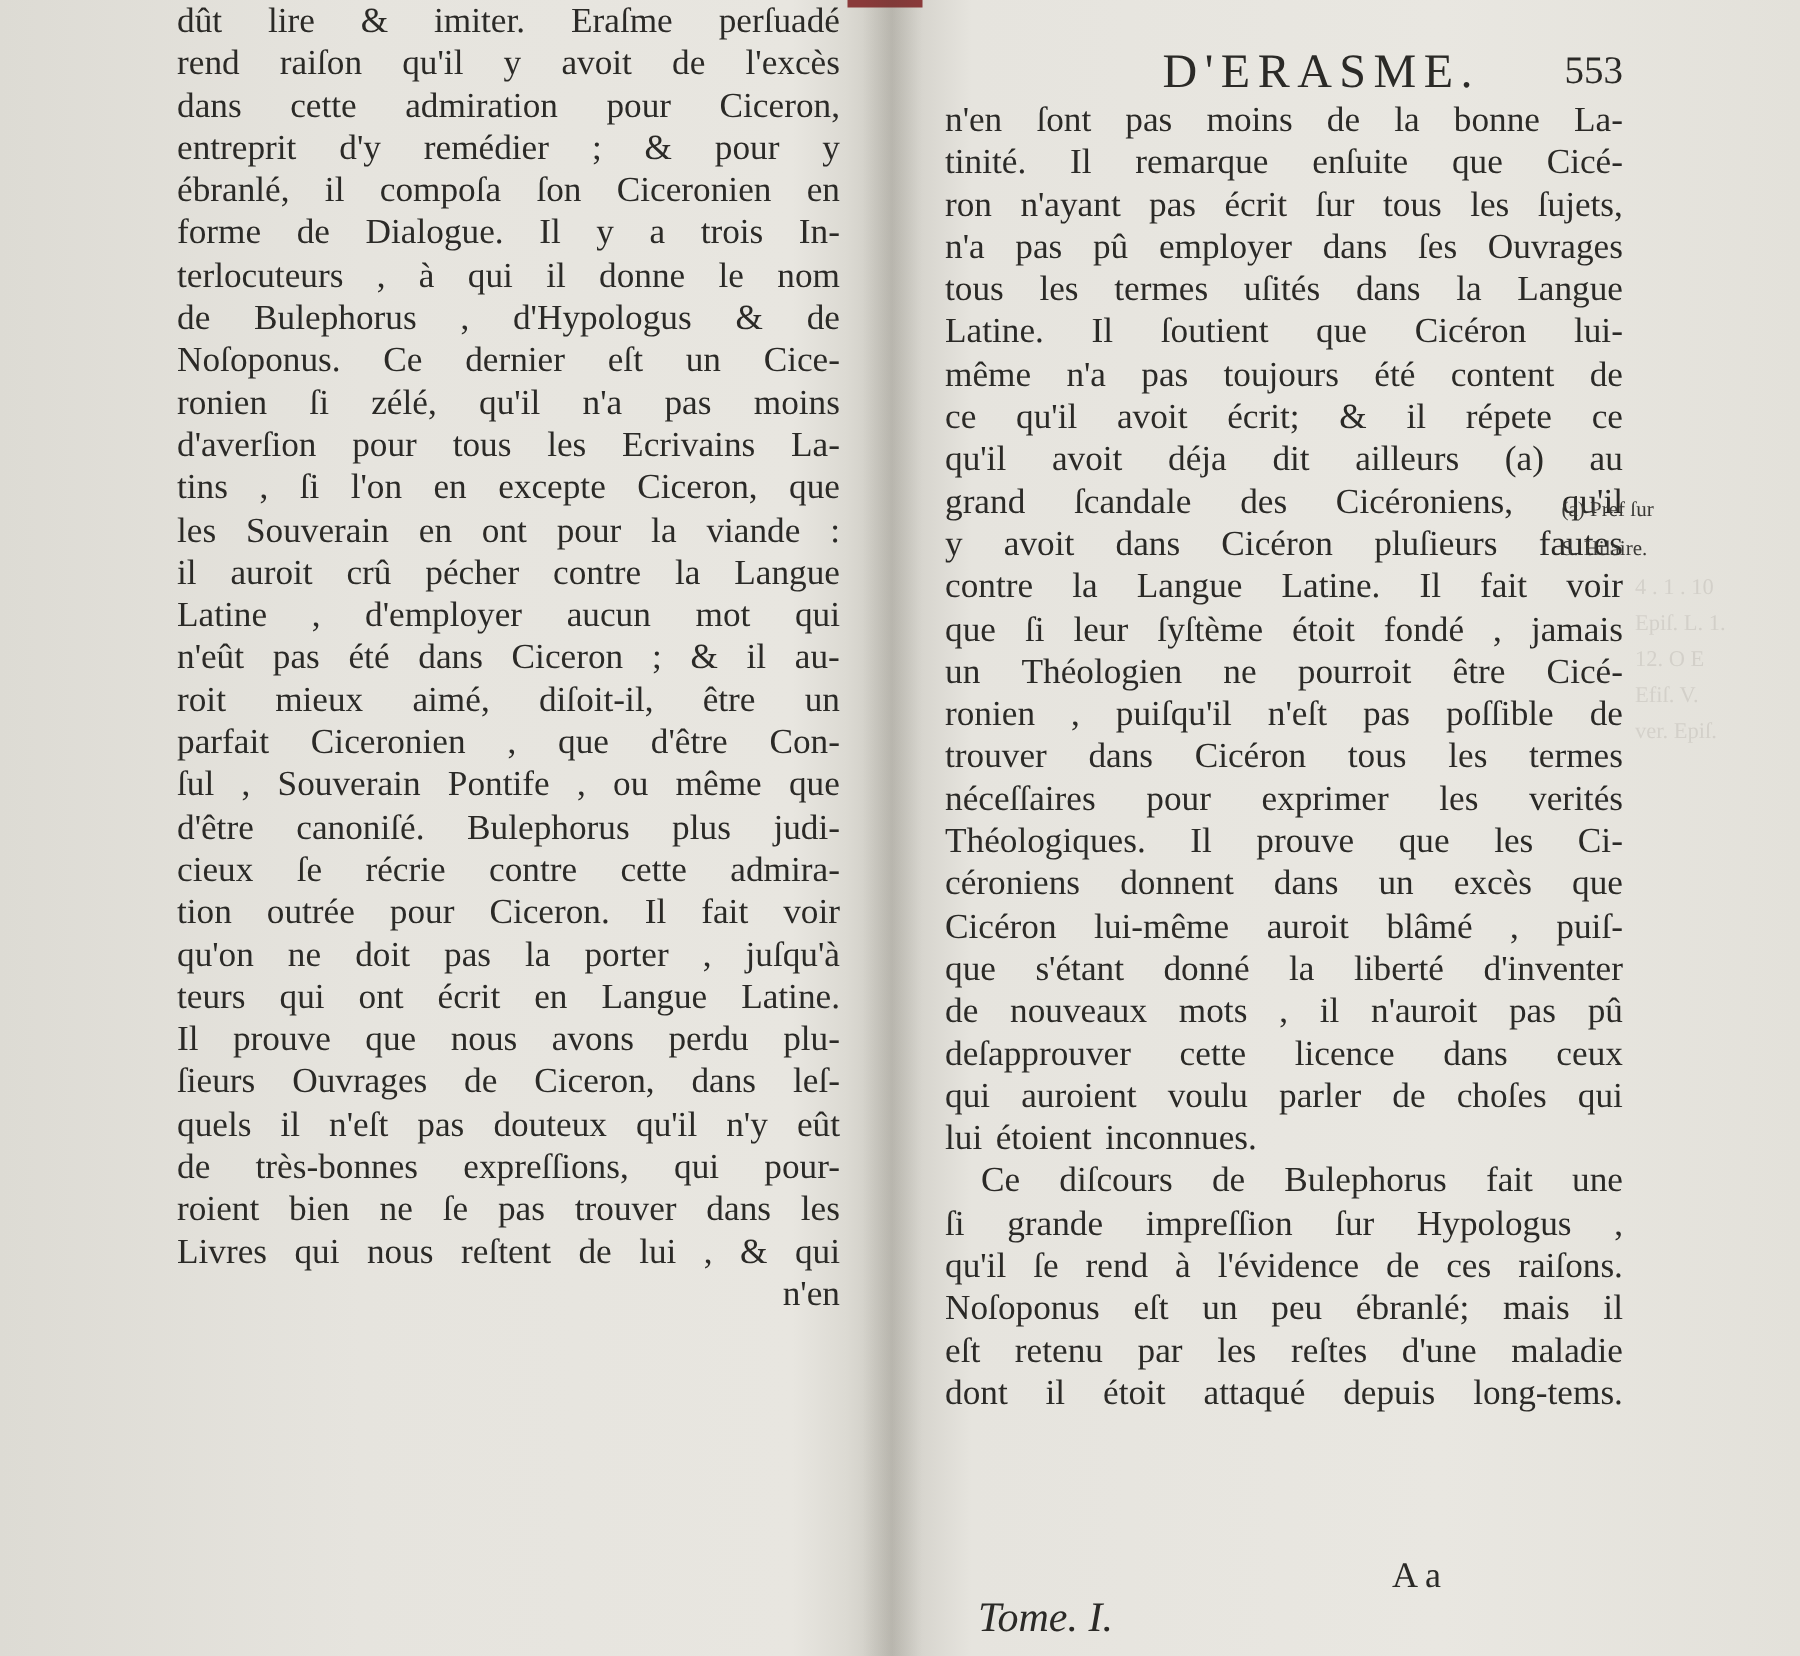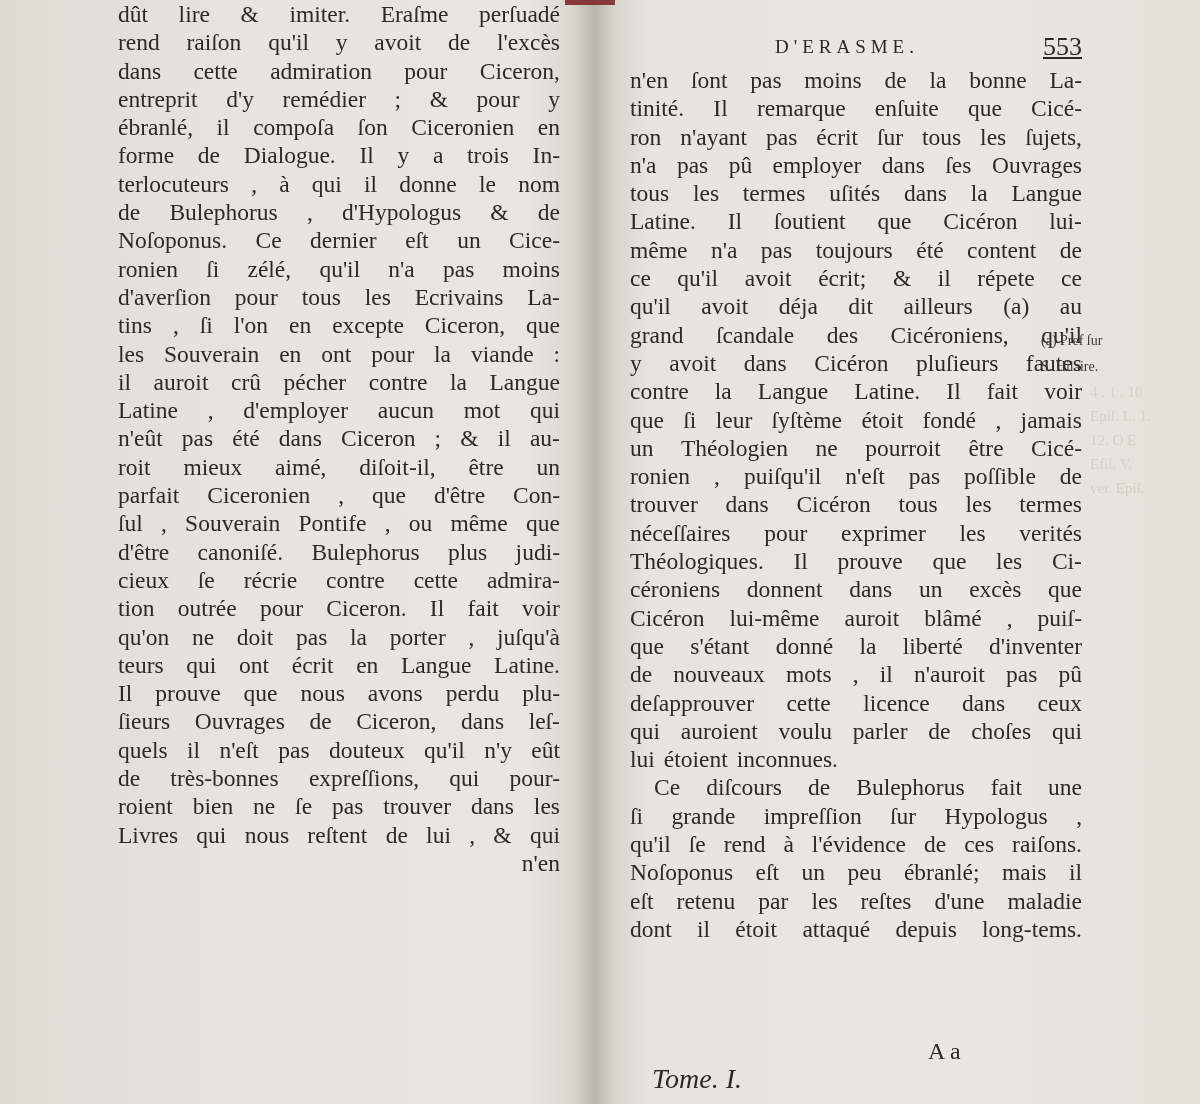--- a/index.html
+++ b/index.html
@@ -24,22 +24,22 @@
     .page { position: absolute; top: 0; height: 1104px; }
     .page-left { left: 118px; width: 442px; }
     .page-right { left: 630px; width: 452px; }
     .running-head {
       position: relative; height: 38px; font-size: 26px; line-height: 38px;
     }
     .page-left .running-head { margin-top: 54px; }
     .page-right .running-head { margin-top: 28px; }
     .folio { position: absolute; top: 0; font-size: 26px; }
     .page-left .folio { left: 0; }
-    .page-right .folio { right: 0; text-decoration: underline; }
-    .head-title { position: absolute; top: 0; letter-spacing: 9px; font-size: 19px; }
+    .page-right .folio { right: 0; }
+    .head-title { position: absolute; top: 0; letter-spacing: 9px; font-size: 32px; }
     .page-left .head-title { left: 185px; }
     .page-right .head-title { left: 145px; letter-spacing: 5px; }
     .line {
       font-size: 23.5px; line-height: 28.3px; height: 28.3px;
       text-align: justify; text-align-last: justify; white-space: nowrap;
       display: flex; justify-content: space-between;
     }
     .line span.w { display: inline-block; }
     .text-block { position: relative; }
     .line.right { justify-content: flex-end; }

